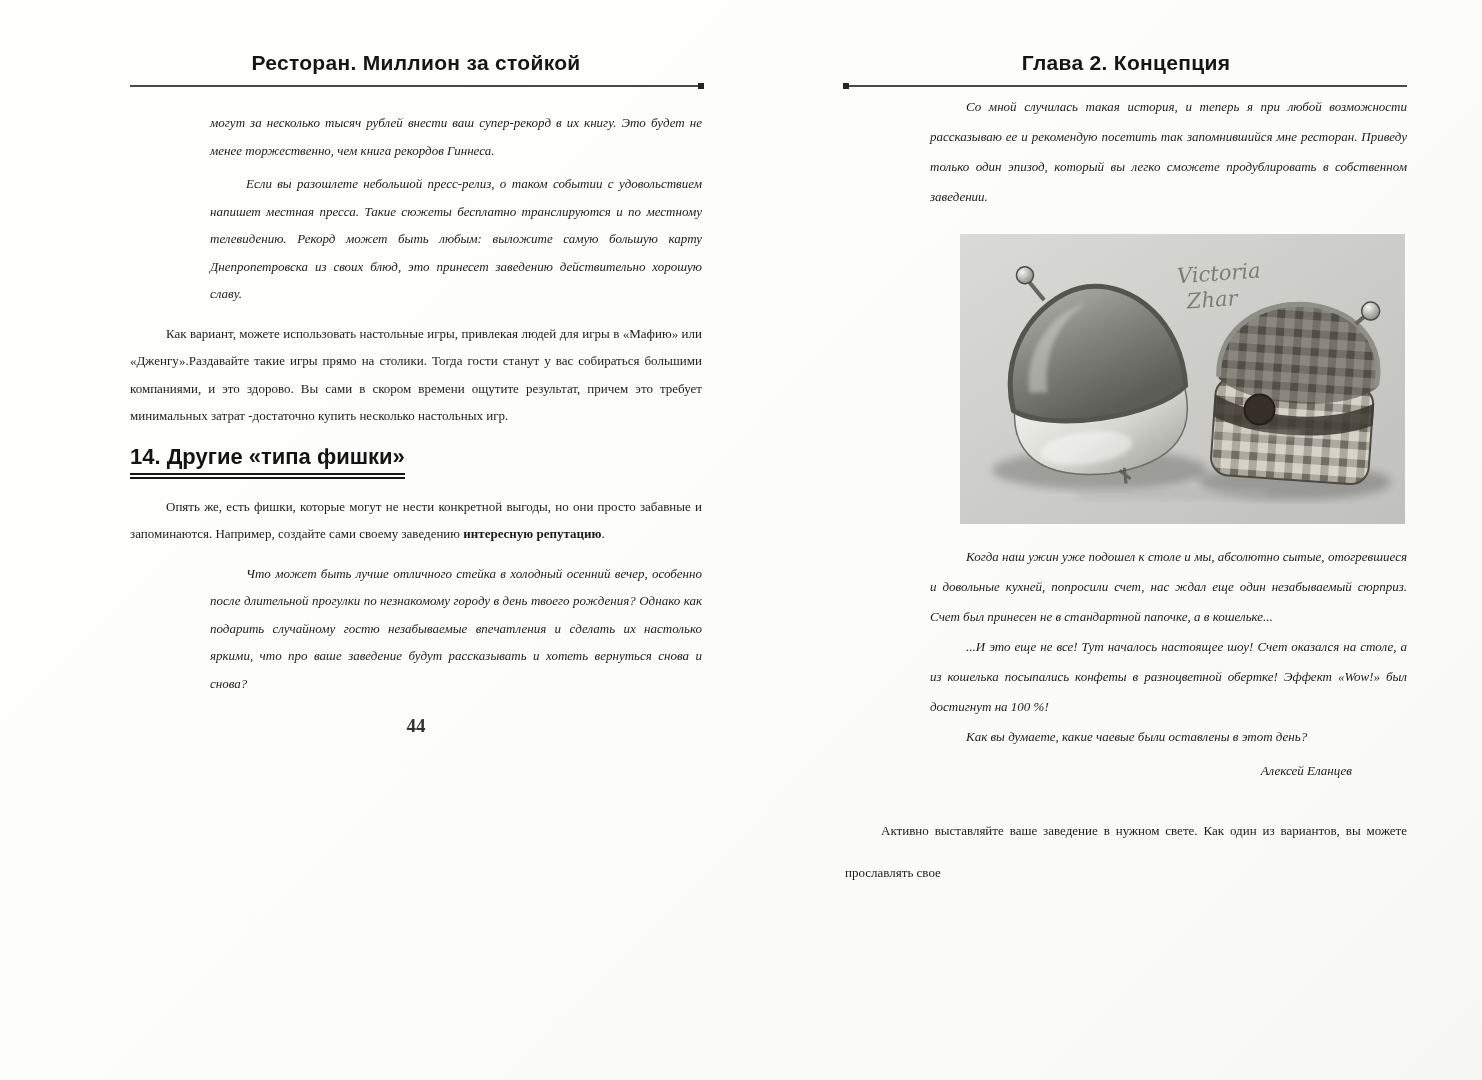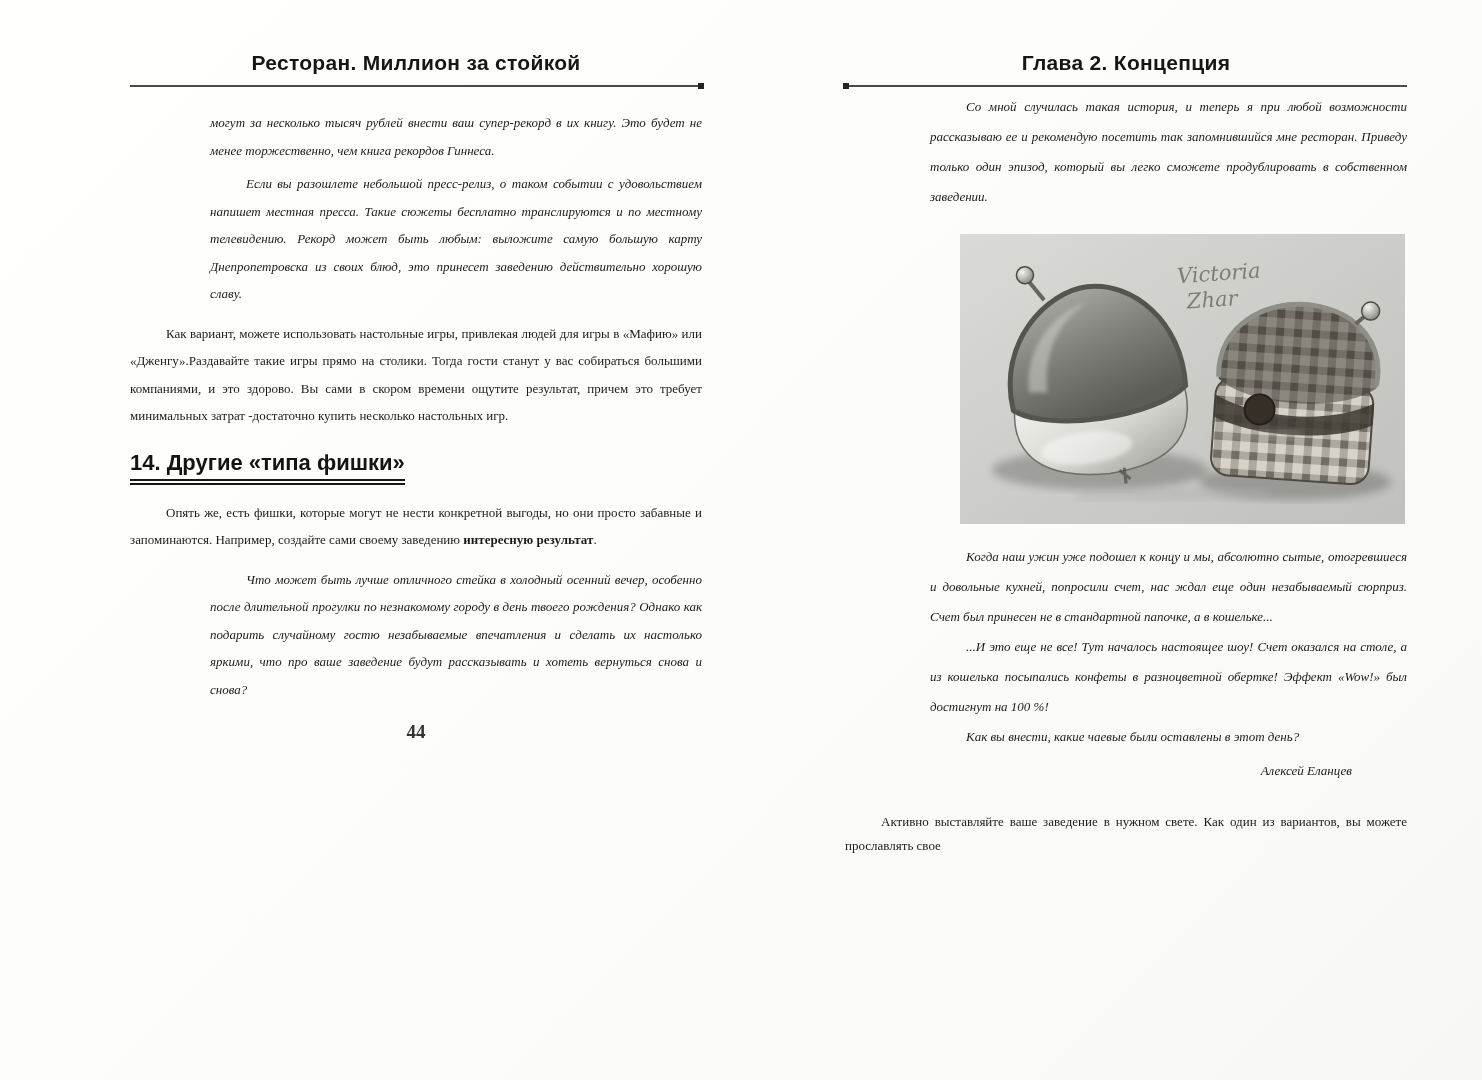--- a/index.html
+++ b/index.html
@@ -25,21 +25,21 @@
   p { margin:0; font-size:13px; line-height:27.5px; text-align:justify; }
   .rp p { line-height:30px; }
   .indent { text-indent:36px; }
   .quote { font-style:italic; }
   .lp .quote { margin-left:80px; }
   .rp .quote { margin-left:85px; }
 
   .mt-lg { margin-top:22px; } .mt-md { margin-top:12px; } .mt-sm { margin-top:6px; }
 
   .section-heading {
-    margin-top:20px; font-family:"Liberation Sans","DejaVu Sans",sans-serif;
+    margin-top:14px; font-family:"Liberation Sans","DejaVu Sans",sans-serif;
     font-weight:700; font-size:22px; text-align:left; color:#141414;
   }
   .section-heading .hd {
     display:inline-block; padding-bottom:3px; border-bottom:2px solid #161616; position:relative;
   }
   .section-heading .hd::after {
     content:""; position:absolute; left:0; right:0; bottom:-6px; height:2px; background:#161616;
   }
   .bold-em { font-weight:700; }
 
@@ -64,21 +64,21 @@
     </div>
 
     <p class="quote mt-lg">могут за несколько тысяч рублей внести ваш супер-рекорд в их книгу. Это будет не менее торжественно, чем книга рекордов Гиннеса.</p>
     <p class="quote indent mt-sm">Если вы разошлете небольшой пресс-релиз, о таком событии с удовольствием напишет местная пресса. Такие сюжеты бесплатно транслируются и по местному телевидению. Рекорд может быть любым: выложите самую большую карту Днепропетровска из своих блюд, это принесет заведению действительно хорошую славу.</p>
     <p class="indent mt-md">Как вариант, можете использовать настольные игры, привлекая людей для игры в «Мафию» или «Дженгу».Раздавайте такие игры прямо на столики. Тогда гости станут у вас собираться большими компаниями, и это здорово. Вы сами в скором времени ощутите результат, причем это требует минимальных затрат -достаточно купить несколько настольных игр.</p>
 
     <div class="section-heading">
       <span class="hd">14. Другие «типа фишки»</span>
     </div>
 
-    <p class="indent" style="margin-top:18px;"><span>Опять же, есть фишки, которые могут не нести конкретной выгоды, но они просто забавные и запоминаются. Например, создайте сами своему заведению </span><span class="bold-em">интересную результат</span><span>.</span></p>
+    <p class="indent" style="margin-top:18px;"><span>Опять же, есть фишки, которые могут не нести конкретной выгоды, но они просто забавные и запоминаются. Например, создайте сами своему заведению </span><span class="bold-em">интересную репутацию</span><span>.</span></p>
 
     <p class="quote indent mt-md">Что может быть лучше отличного стейка в холодный осенний вечер, особенно после длительной прогулки по незнакомому городу в день твоего рождения? Однако как подарить случайному гостю незабываемые впечатления и сделать их настолько яркими, что про ваше заведение будут рассказывать и хотеть вернуться снова и снова?</p>
 
     <div class="pagenum">44</div>
   </div>
 
   <div class="page-col rp">
     <div class="running-head">Глава 2. Концепция</div>
     <div class="rule dot-left">
       <span class="rule-dot"></span>
@@ -151,23 +151,23 @@
         <rect x="118" y="254" width="190" height="12" fill="#aeaeaa" opacity="0.45" filter="url(#soft)"></rect>
         <rect x="250" y="196" width="90" height="10" fill="#b6b6b2" opacity="0.3" filter="url(#soft)"></rect>
 
         <g transform="rotate(-4 235 55)" fill="#7e7c74" font-family="DejaVu Serif, serif" font-style="italic" font-size="21">
           <text x="218" y="48">Victoria</text>
           <text x="226" y="74">Zhar</text>
         </g>
       </svg>
     </div>
 
-    <p class="quote indent">Когда наш ужин уже подошел к концу и мы, абсолютно сытые, отогревшиеся и довольные кухней, попросили счет, нас ждал еще один незабываемый сюрприз. Счет был принесен не в стандартной папочке, а в кошельке...</p>
+    <p class="quote indent">Когда наш ужин уже подошел к столе и мы, абсолютно сытые, отогревшиеся и довольные кухней, попросили счет, нас ждал еще один незабываемый сюрприз. Счет был принесен не в стандартной папочке, а в кошельке...</p>
     <p class="quote indent">...И это еще не все! Тут началось настоящее шоу! Счет оказался на столе, а из кошелька посыпались конфеты в разноцветной обертке! Эффект «Wow!» был достигнут на 100 %!</p>
-    <p class="quote indent">Как вы внести, какие чаевые были оставлены в этот день?</p>
+    <p class="quote indent">Как вы думаете, какие чаевые были оставлены в этот день?</p>
 
     <p class="signature">Алексей Еланцев</p>
 
-    <p class="indent" style="margin-top:24px; line-height:24px;">Активно выставляйте ваше заведение в нужном свете. Как один из вариантов, вы можете прославлять свое</p>
+    <p class="indent" style="margin-top:24px; line-height:42px;">Активно выставляйте ваше заведение в нужном свете. Как один из вариантов, вы можете прославлять свое</p>
 
   </div>
 
 </div>
 
 </body></html>

